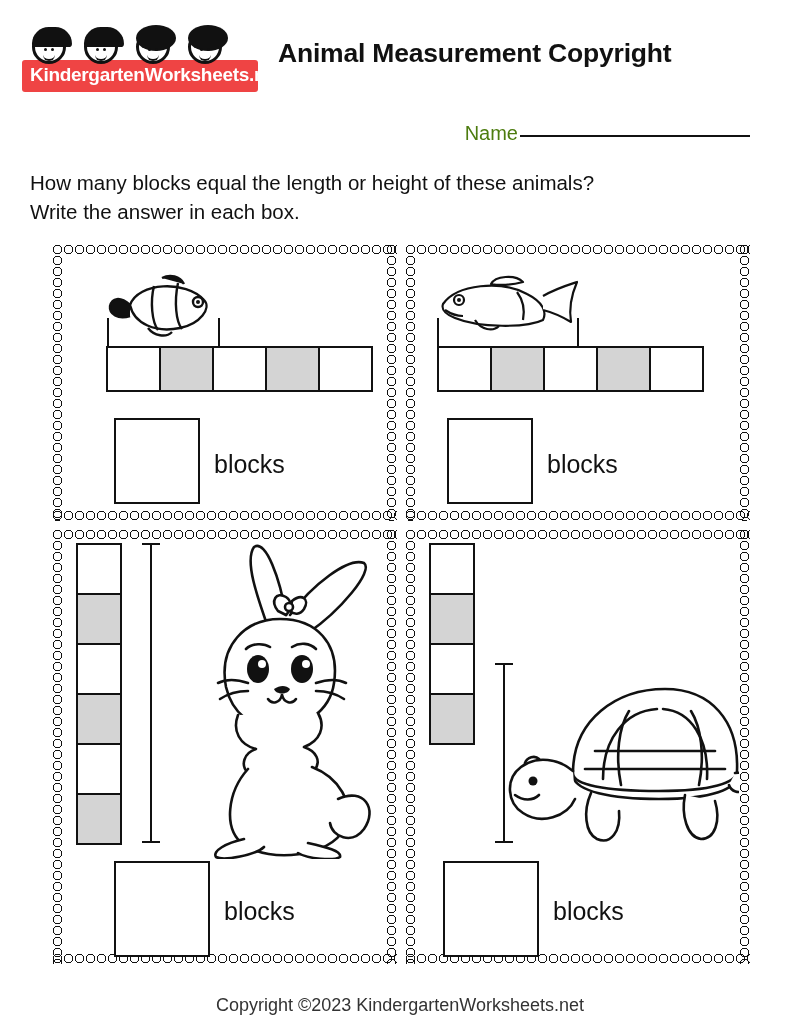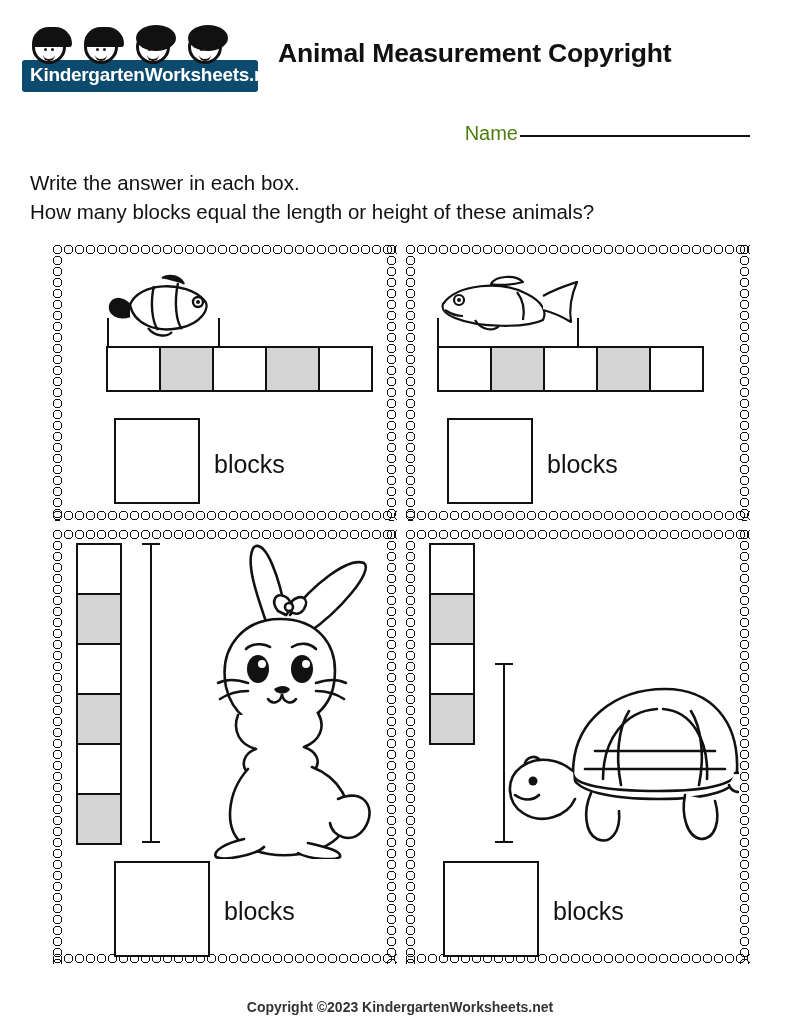--- a/index.html
+++ b/index.html
@@ -72,21 +72,21 @@
   .kid .smile {
     position: absolute;
     width: 12px;
     height: 6px;
     border-bottom: 2px solid #111;
     border-radius: 0 0 12px 12px;
     left: 8px;
     top: 20px;
   }
   .logo-bar {
-    background: #0c4a6e;
+    background: #ef4444;
     color: #ffffff;
     font-weight: bold;
     font-size: 19px;
     padding: 4px 8px 6px 8px;
     border-radius: 3px;
     letter-spacing: -0.3px;
     white-space: nowrap;
     width: 236px;
     box-sizing: border-box;
     text-align: center;
@@ -217,24 +217,23 @@
     position: absolute;
   }
 
   
   .footer {
     position: absolute;
     left: 0;
     right: 0;
     bottom: 18px;
     text-align: center;
-    font-size: 14px;
+    font-size: 18px;
     color: #333;
     line-height: 1.35;
-    font-weight: bold;
   }
 </style>
 </head>
 <body>
 
 <div class="header">
 
   <div class="logo-block">
     <div class="logo-kids">
       <div class="kid" style="left:10px;">
@@ -274,22 +273,22 @@
   </div>
 
   <div class="worksheet-title">Animal Measurement Copyright</div>
 
   <div class="name-line">
     <span>Name</span><span class="rule"></span>
   </div>
 </div>
 
 <div class="instructions">
+  <div>How many blocks equal the length or height of these animals?</div>
   <div>Write the answer in each box.</div>
-  <div>How many blocks equal the length or height of these animals?</div>
 </div>
 
 <div class="panel-grid">
 
   <div class="panel">
     <div class="scallop">
       <div class="edge top"></div>
         <div class="edge bottom"></div>
         <div class="edge left"></div>
         <div class="edge right"></div>

